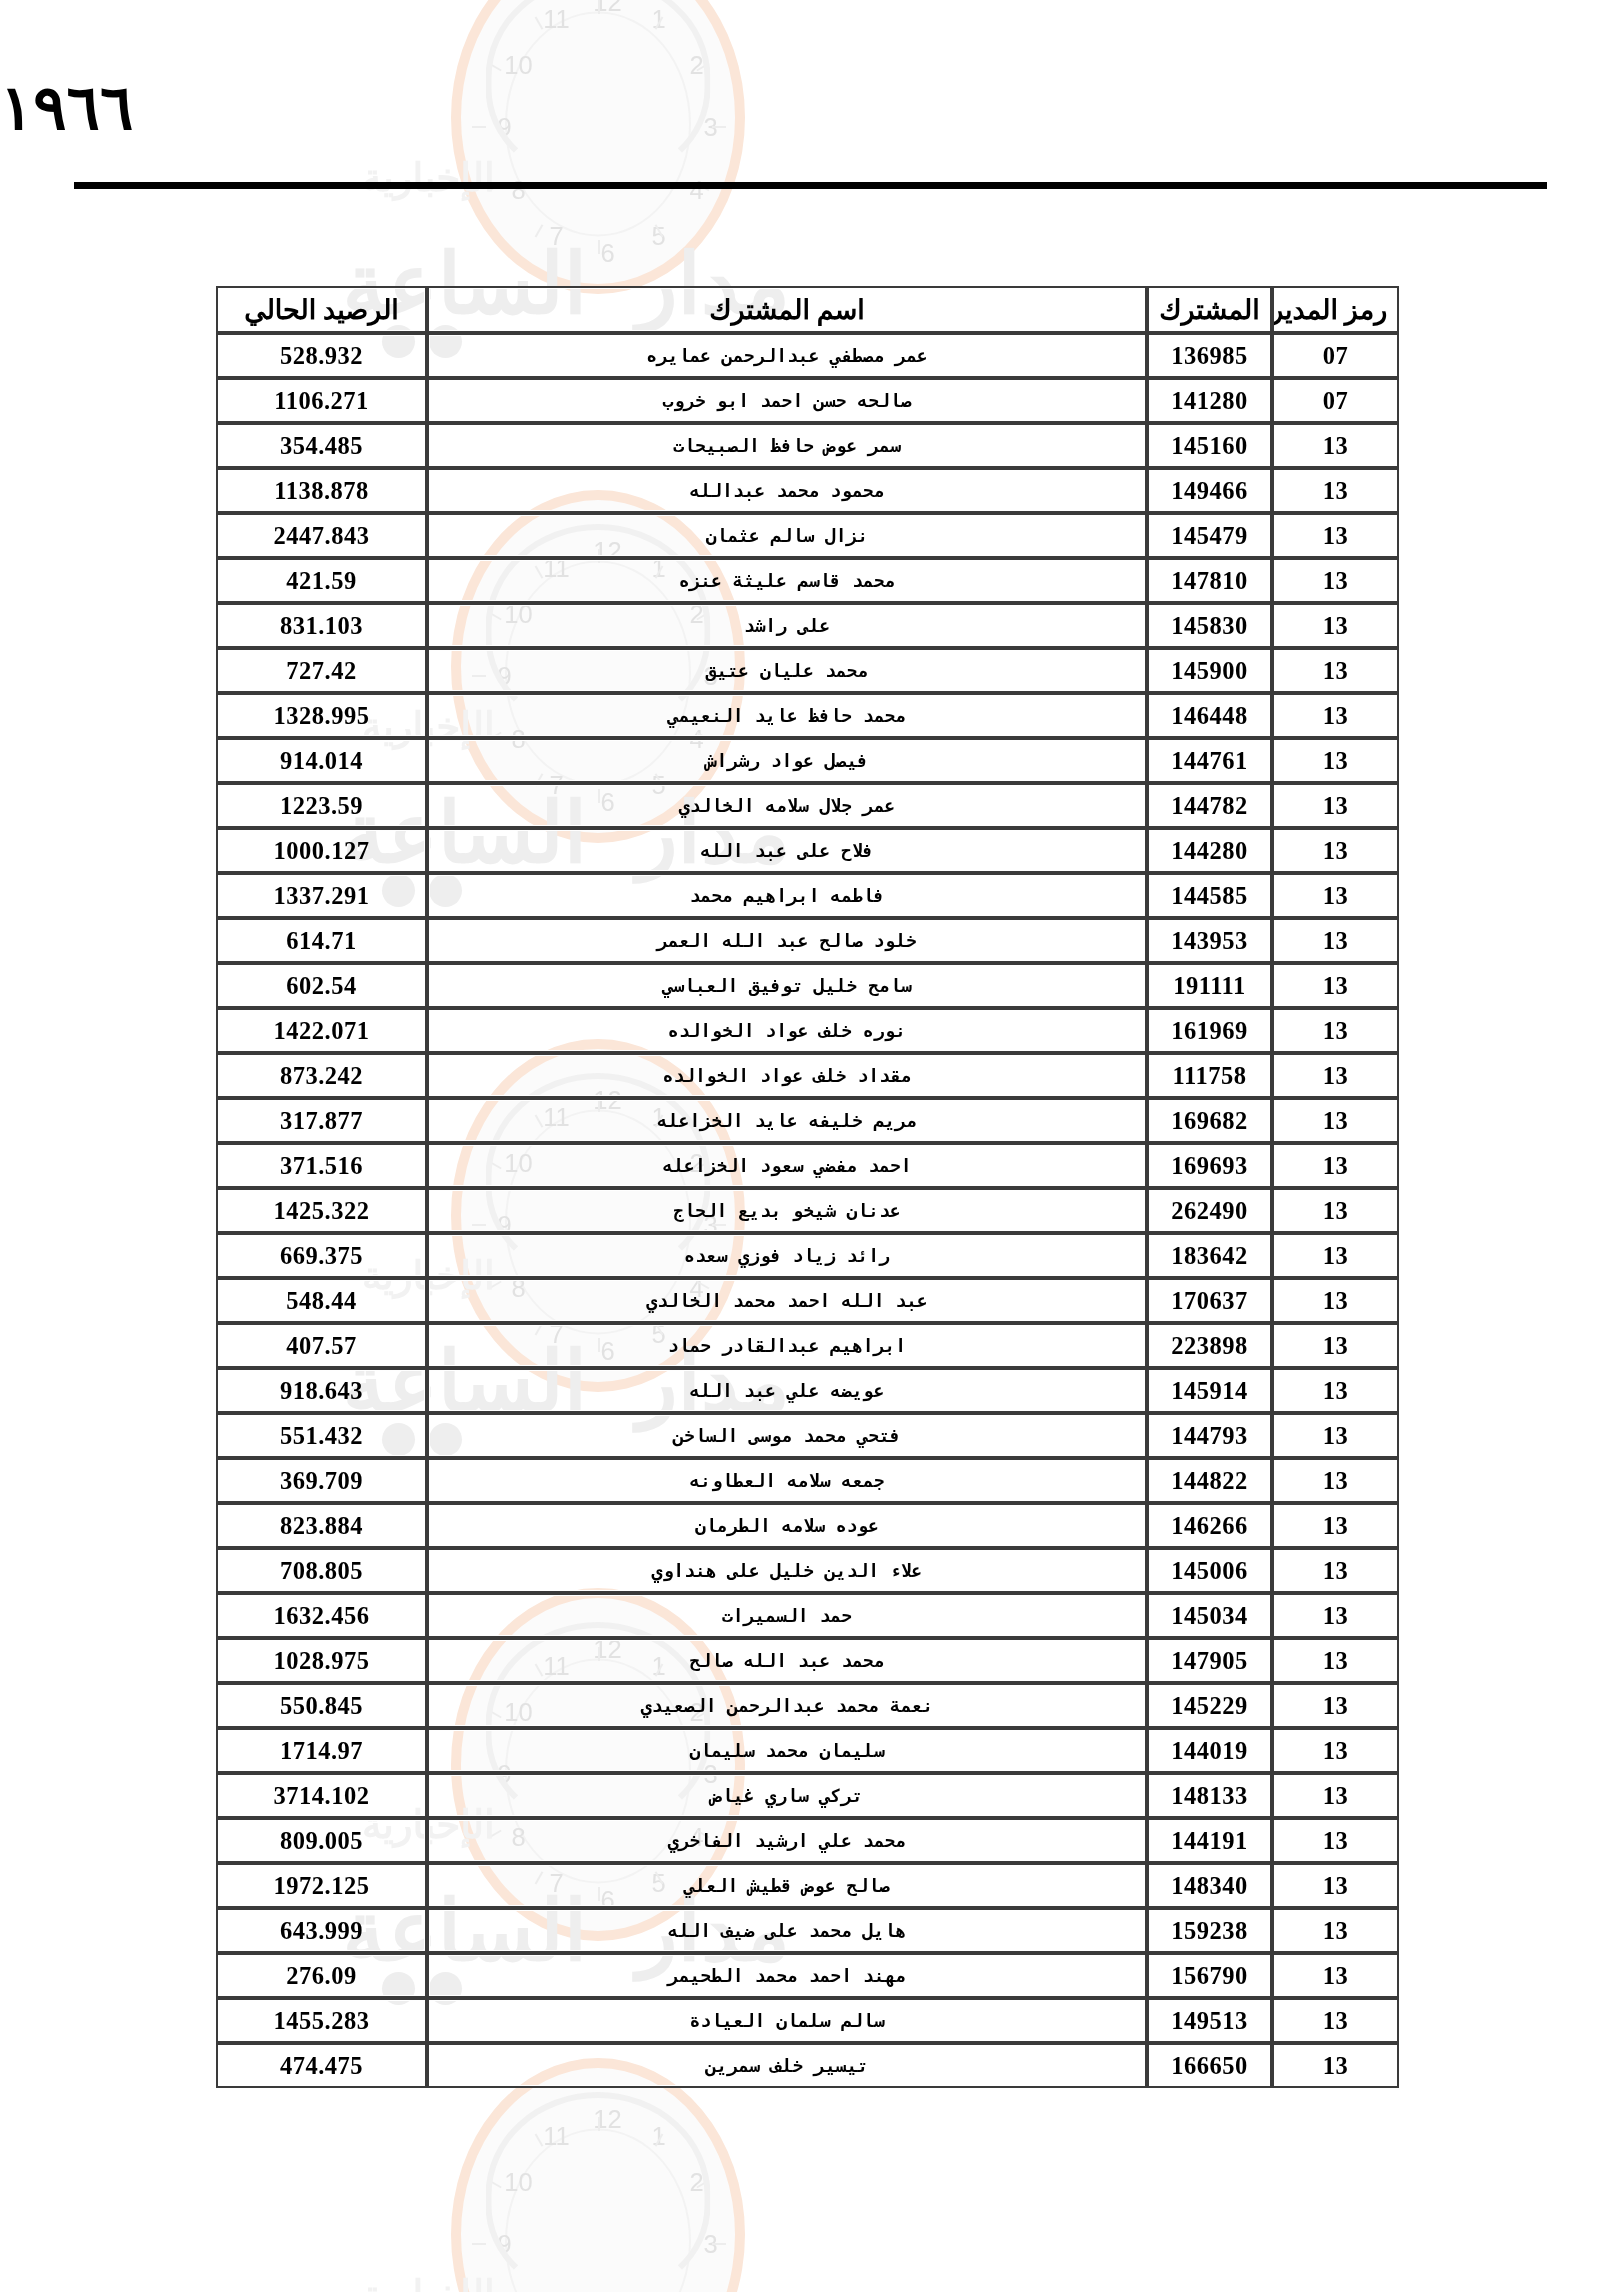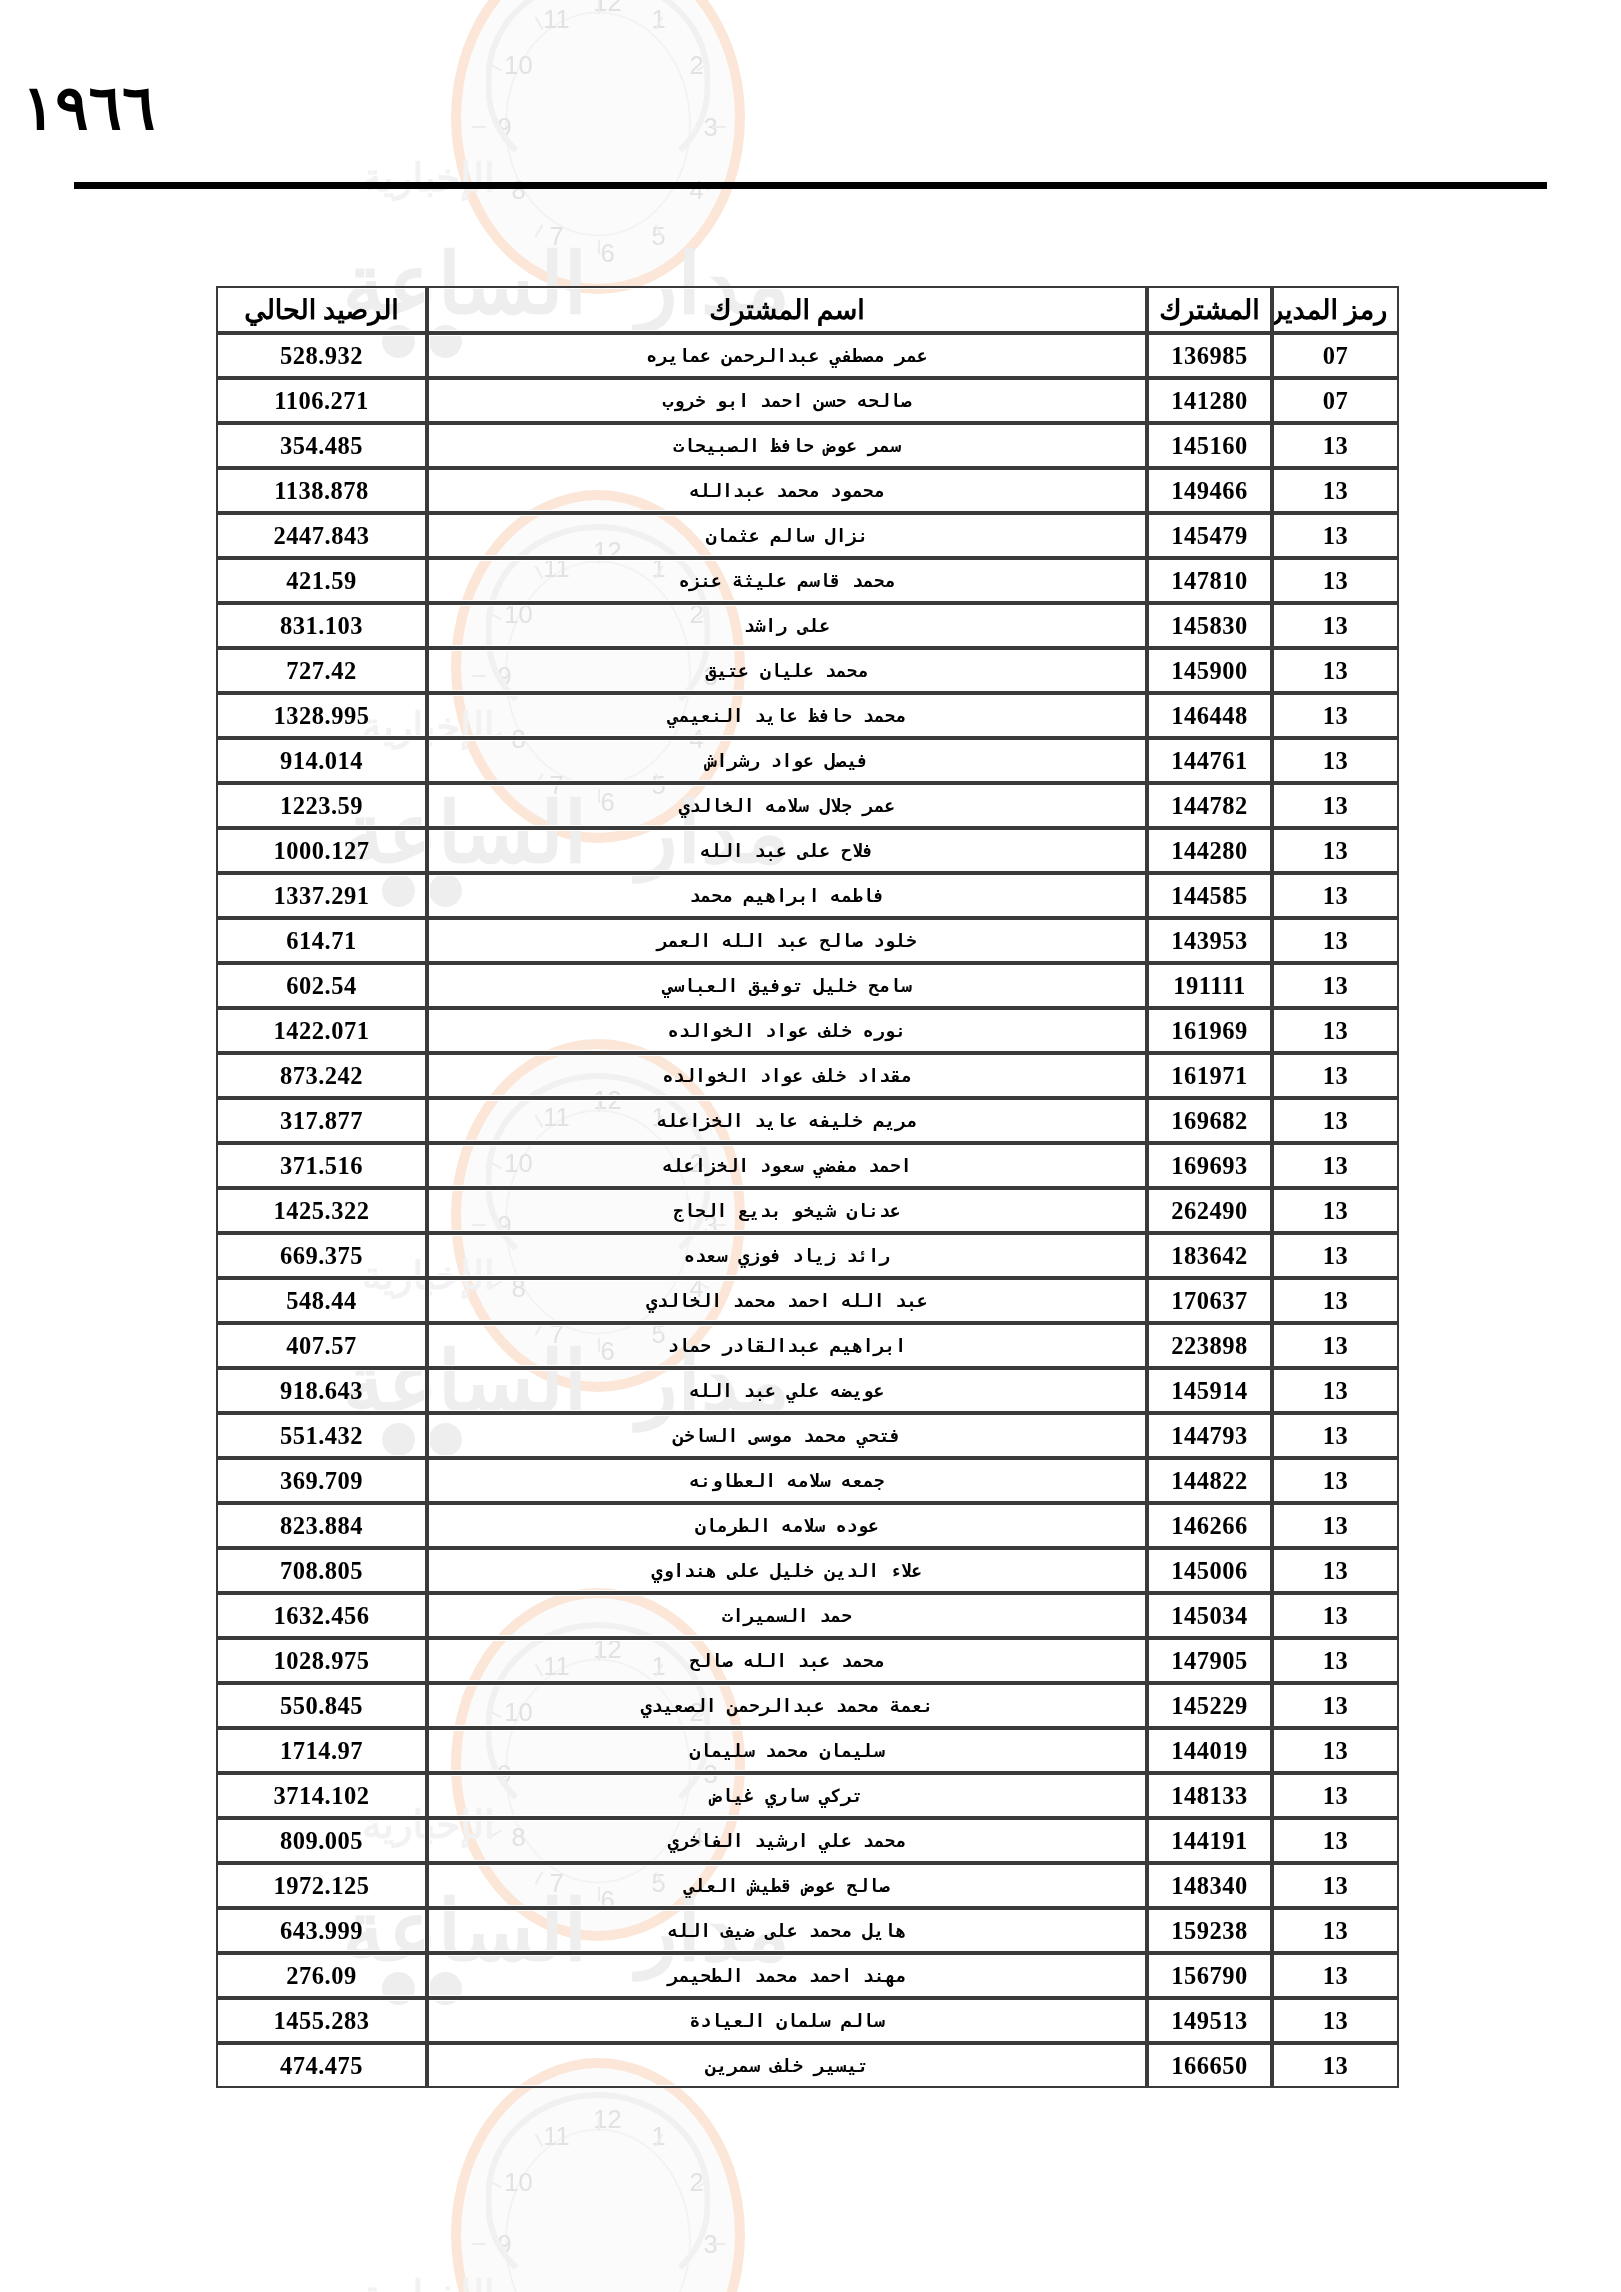--- a/index.html
+++ b/index.html
@@ -118,21 +118,20 @@
     left: 0;
     right: 149px;
     text-align: left;
     direction: rtl;
   }
   .page-number span {
     font-family: "Liberation Serif", "DejaVu Serif", serif;
     font-size: 62px;
     font-weight: bold;
     letter-spacing: 2.9px;
-    padding-left: 22px;
   }
 
   .masthead {
     position: absolute;
     top: 147px;
     left: 74px;
     right: 74px;
     height: 69px;
   }
   .masthead-rule {
@@ -509,21 +508,21 @@
             <td class="cell-bal">602.54</td>
           </tr>
           <tr>
             <td class="cell-code">13</td>
             <td class="cell-sub">161969</td>
             <td class="cell-name">نوره خلف عواد الخوالده</td>
             <td class="cell-bal">1422.071</td>
           </tr>
           <tr>
             <td class="cell-code">13</td>
-            <td class="cell-sub">161971</td>
+            <td class="cell-sub">111758</td>
             <td class="cell-name">مقداد خلف عواد الخوالده</td>
             <td class="cell-bal">873.242</td>
           </tr>
           <tr>
             <td class="cell-code">13</td>
             <td class="cell-sub">169682</td>
             <td class="cell-name">مريم خليفه عايد الخزاعله</td>
             <td class="cell-bal">317.877</td>
           </tr>
           <tr>

